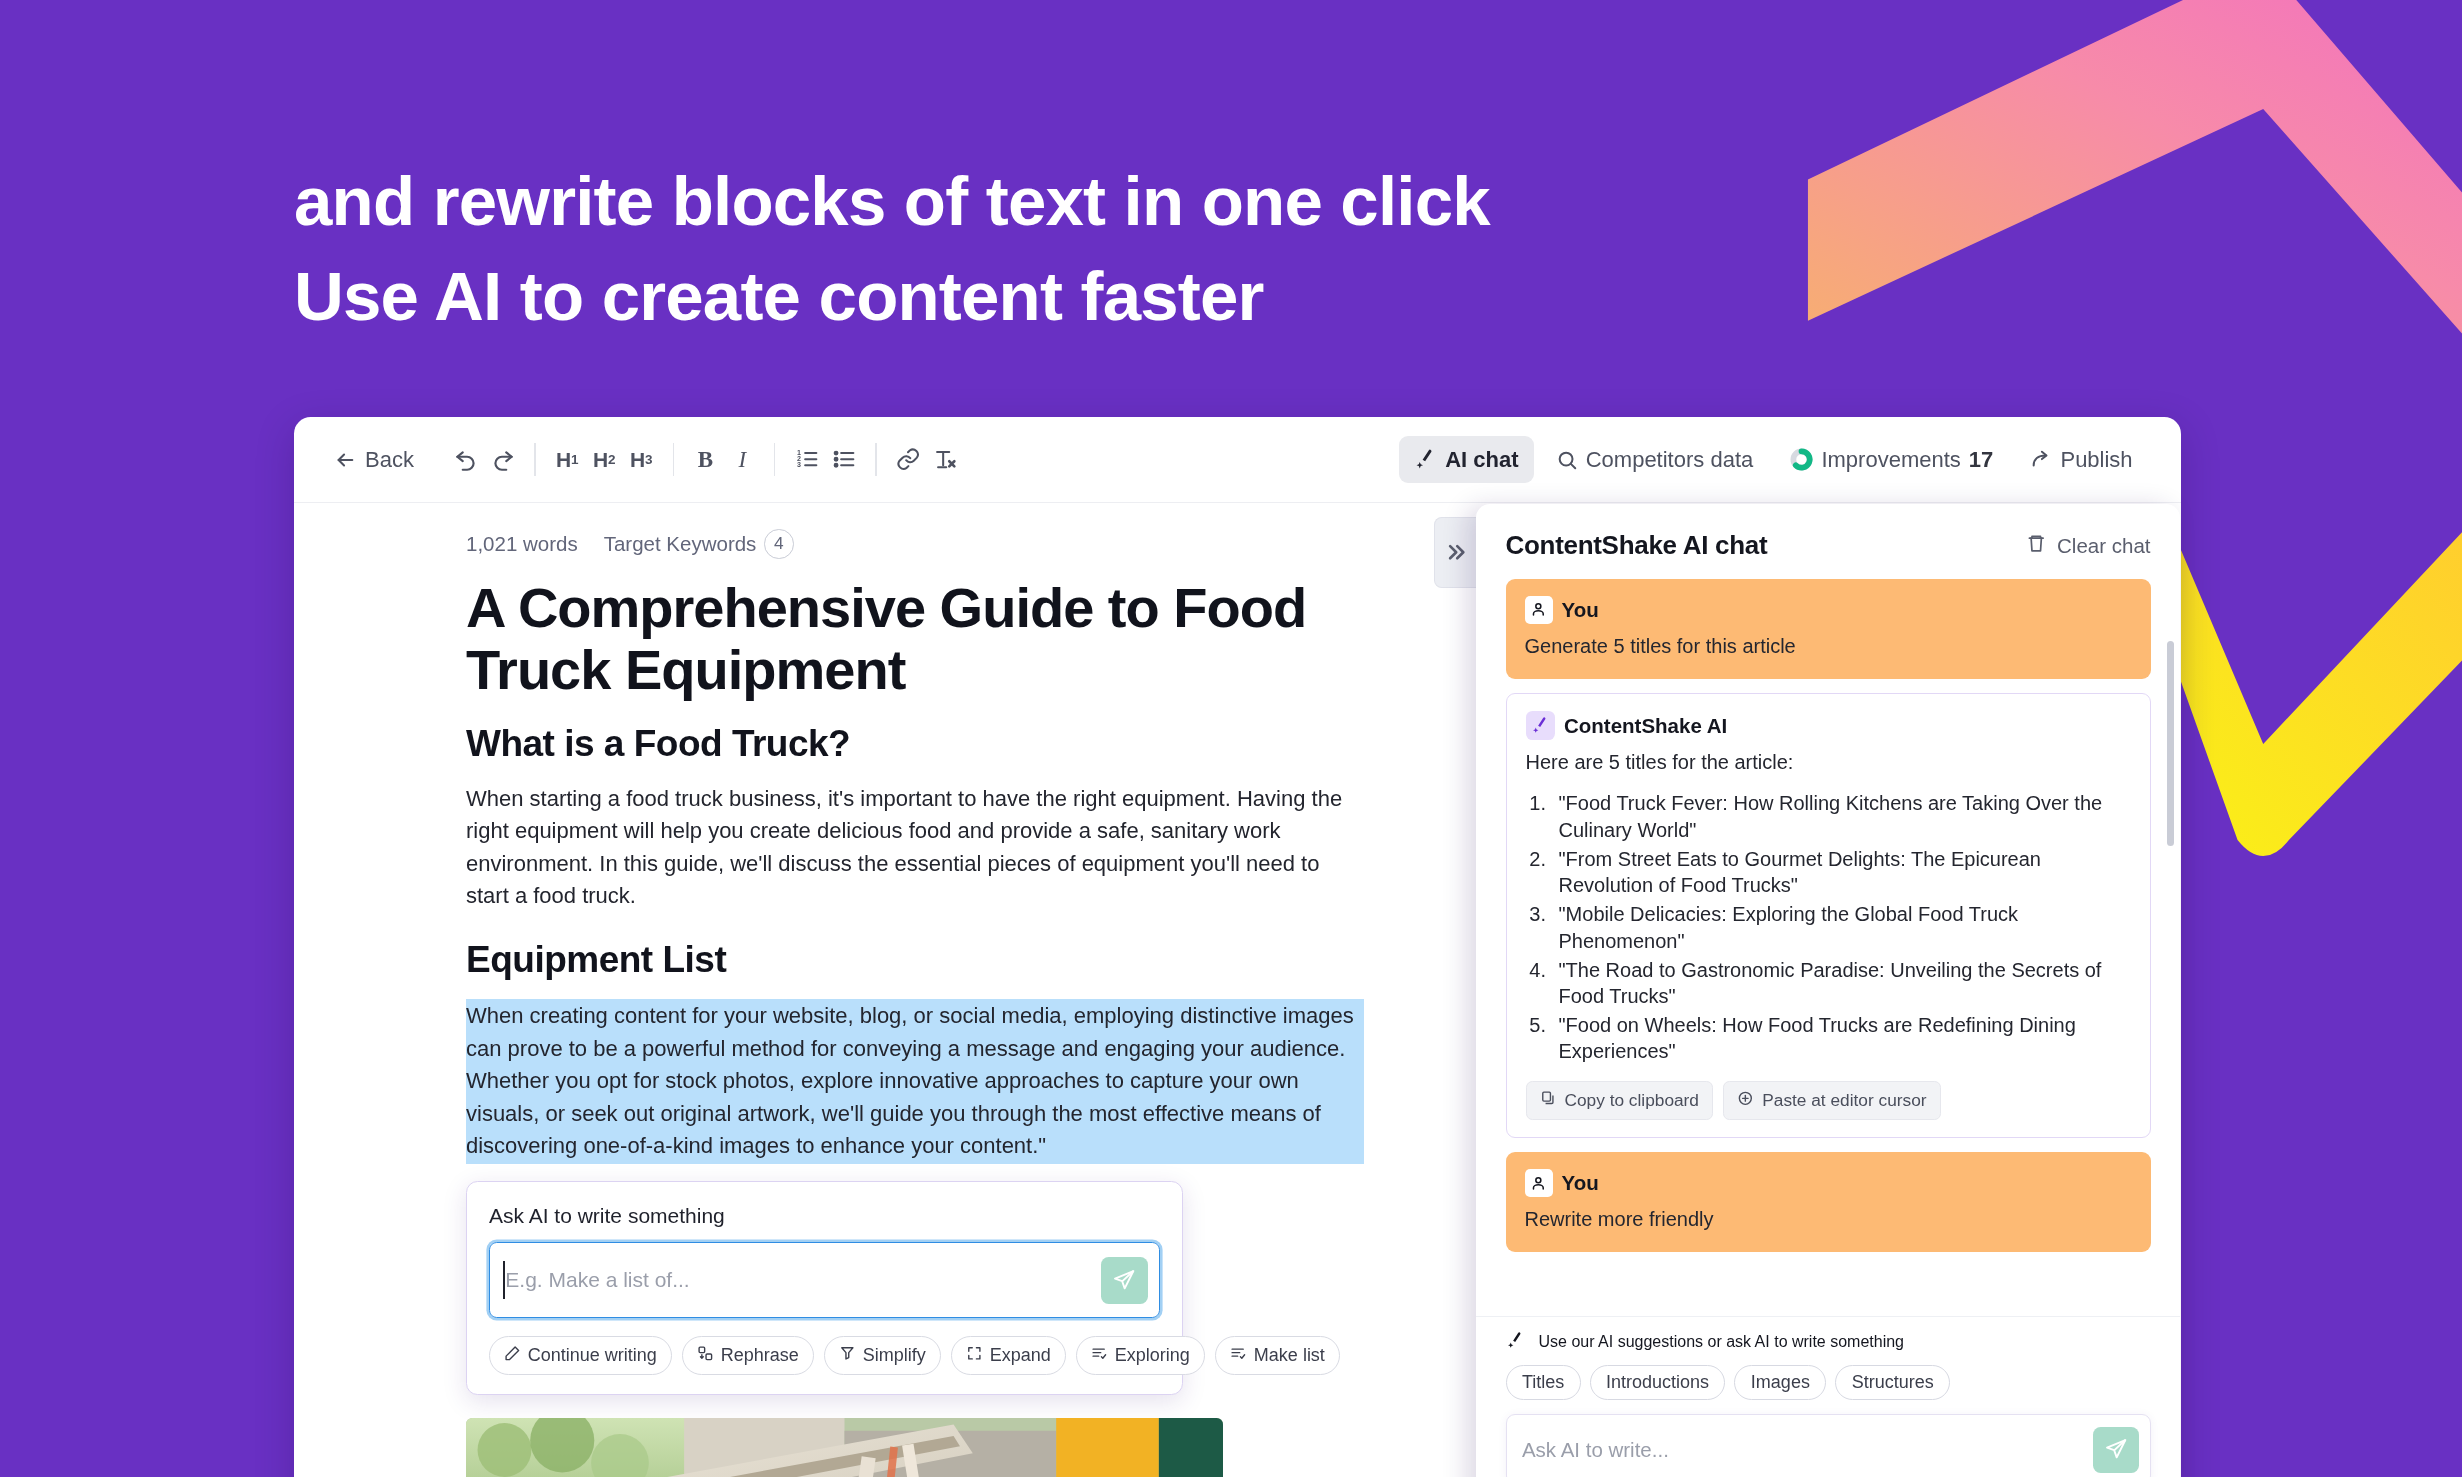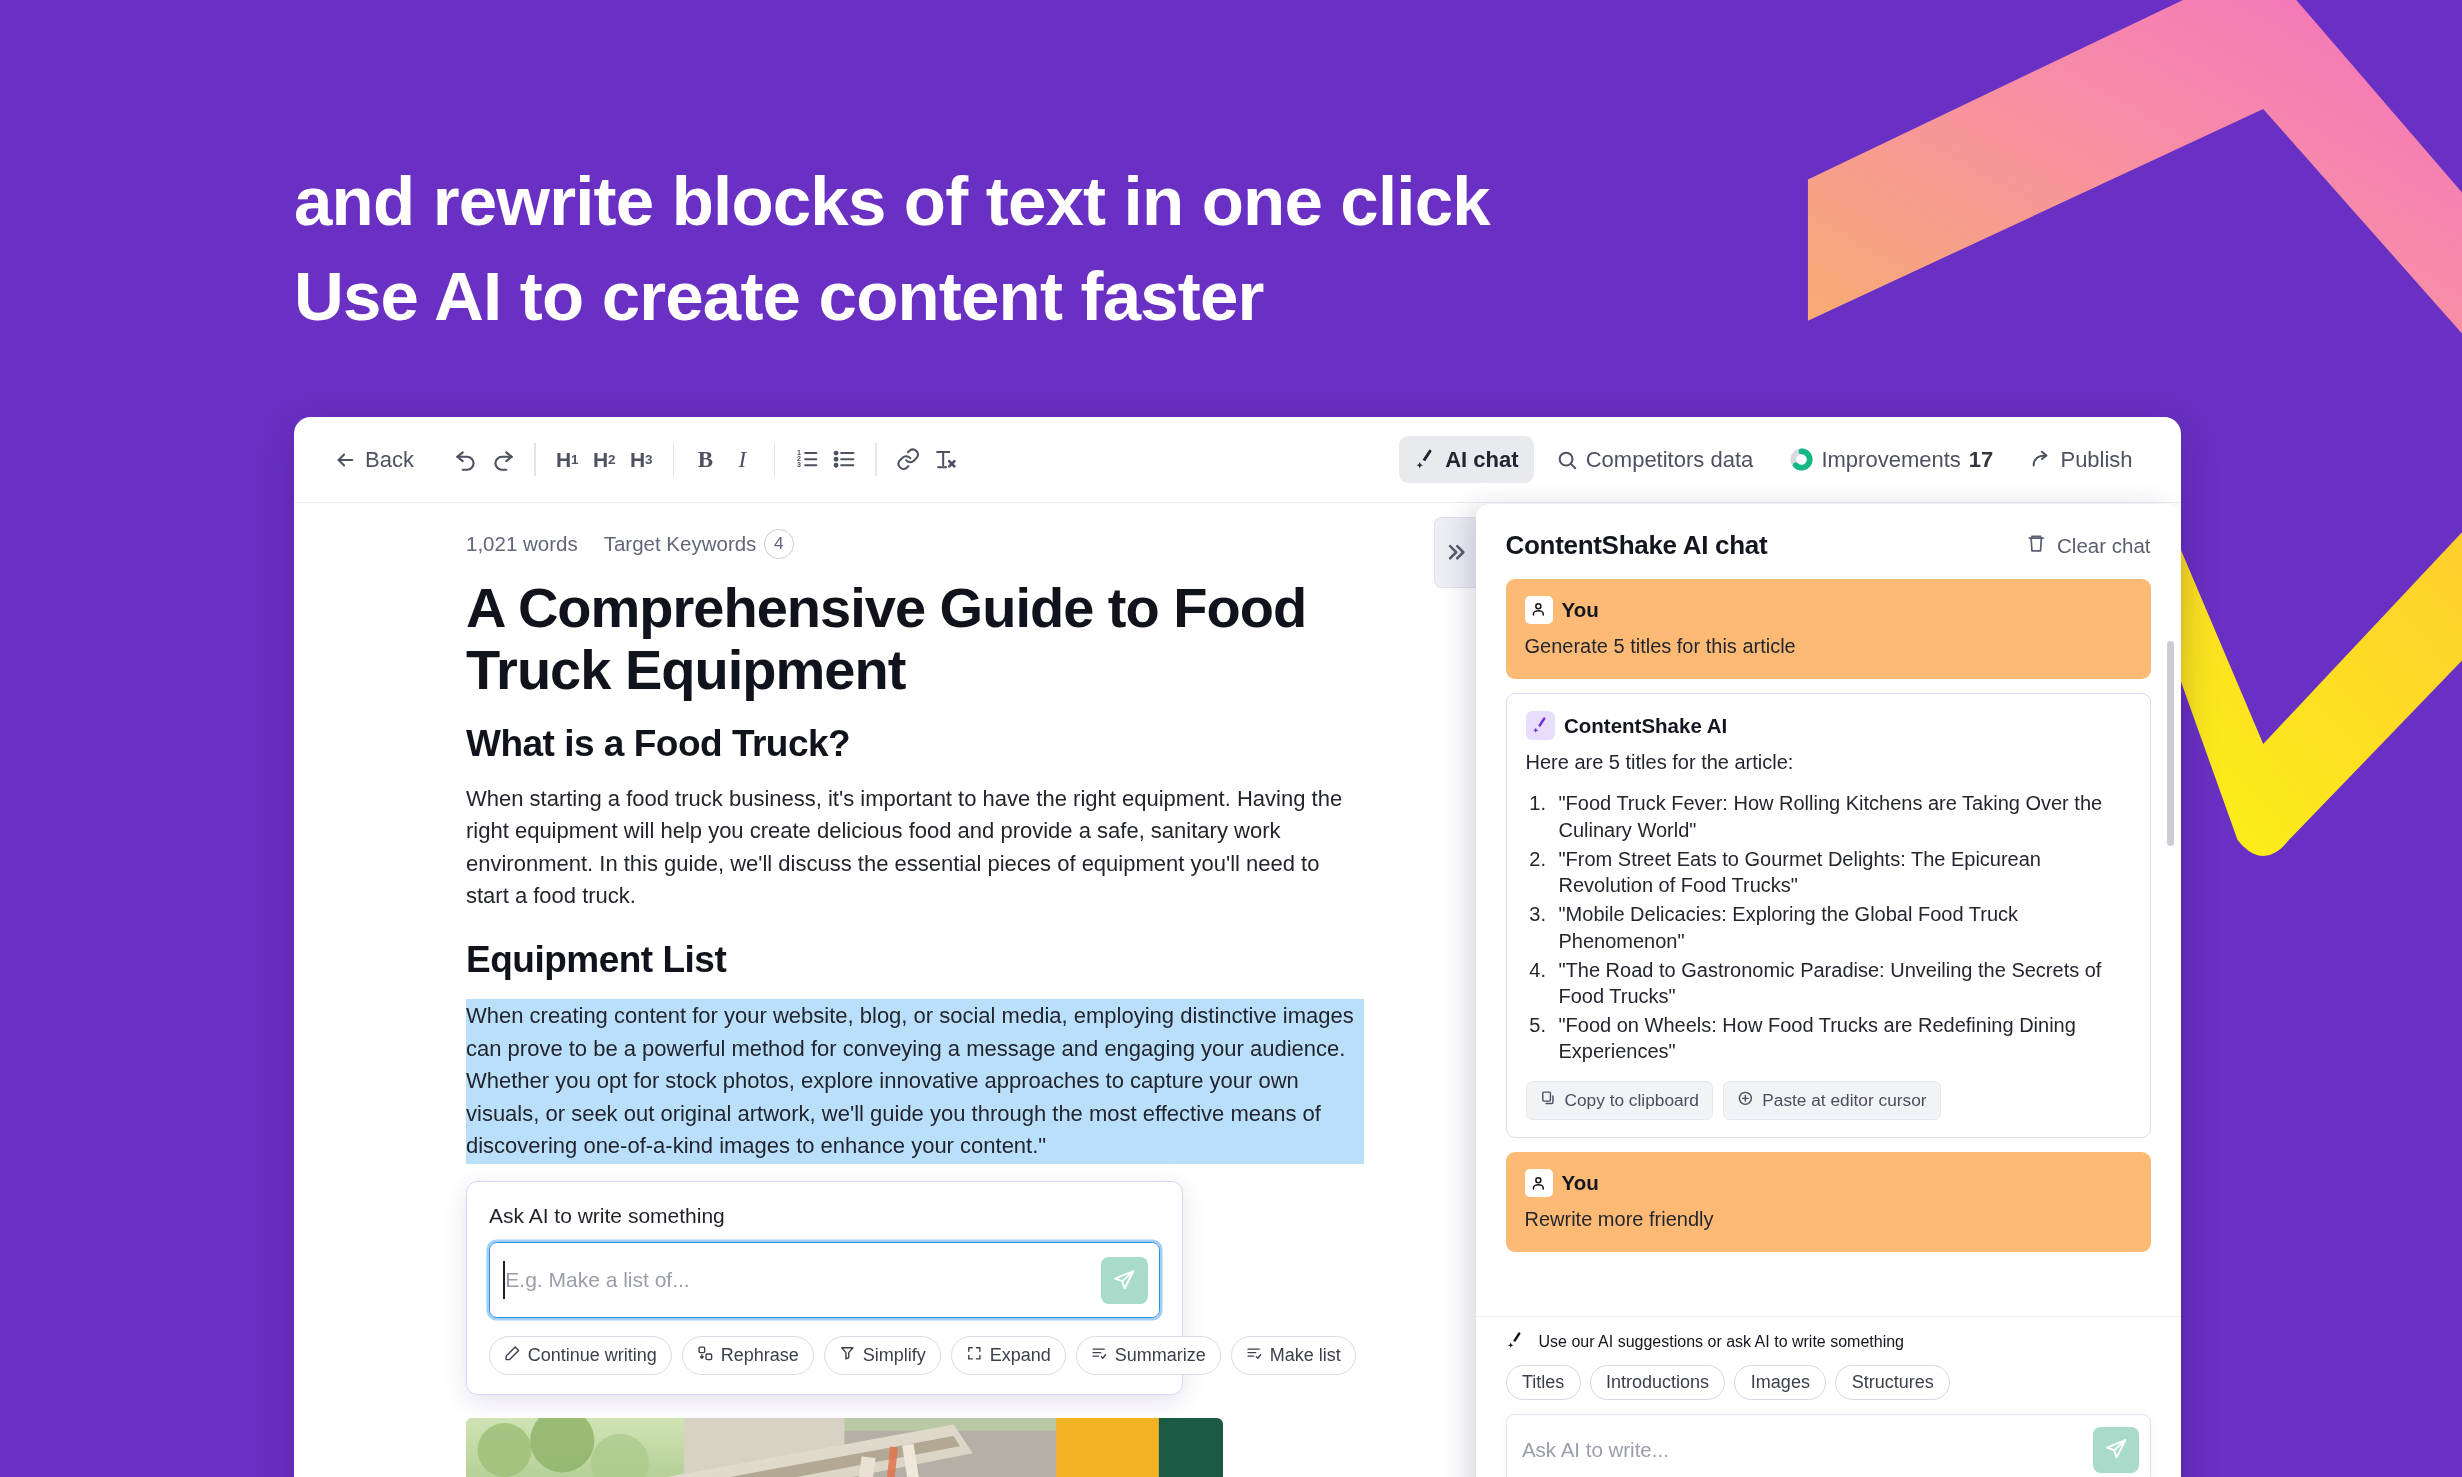--- a/index.html
+++ b/index.html
@@ -503,21 +503,21 @@
                   </svg></span>
               <span>Expand</span>
             </div>
             <div class="chip">
               <span><svg width="16.7" height="16.7" viewBox="0 0 24 24" fill="none" stroke="#3b3e4b" stroke-width="2" stroke-linecap="round" stroke-linejoin="round">
                     <line x1="3" y1="6" x2="19" y2="6"></line>
                     <line x1="3" y1="11" x2="14" y2="11"></line>
                     <line x1="3" y1="16" x2="11" y2="16"></line>
                     <polyline points="15 17 17 19 21 14"></polyline>
                   </svg></span>
-              <span>Summarize</span>
+              <span>Exploring</span>
             </div>
             <div class="chip">
               <span><svg width="16.7" height="16.7" viewBox="0 0 24 24" fill="none" stroke="#3b3e4b" stroke-width="2" stroke-linecap="round" stroke-linejoin="round">
                     <line x1="3" y1="6" x2="19" y2="6"></line>
                     <line x1="3" y1="11" x2="14" y2="11"></line>
                     <line x1="3" y1="16" x2="11" y2="16"></line>
                     <polyline points="15 17 17 19 21 14"></polyline>
                   </svg></span>
               <span>Make list</span>
             </div>

